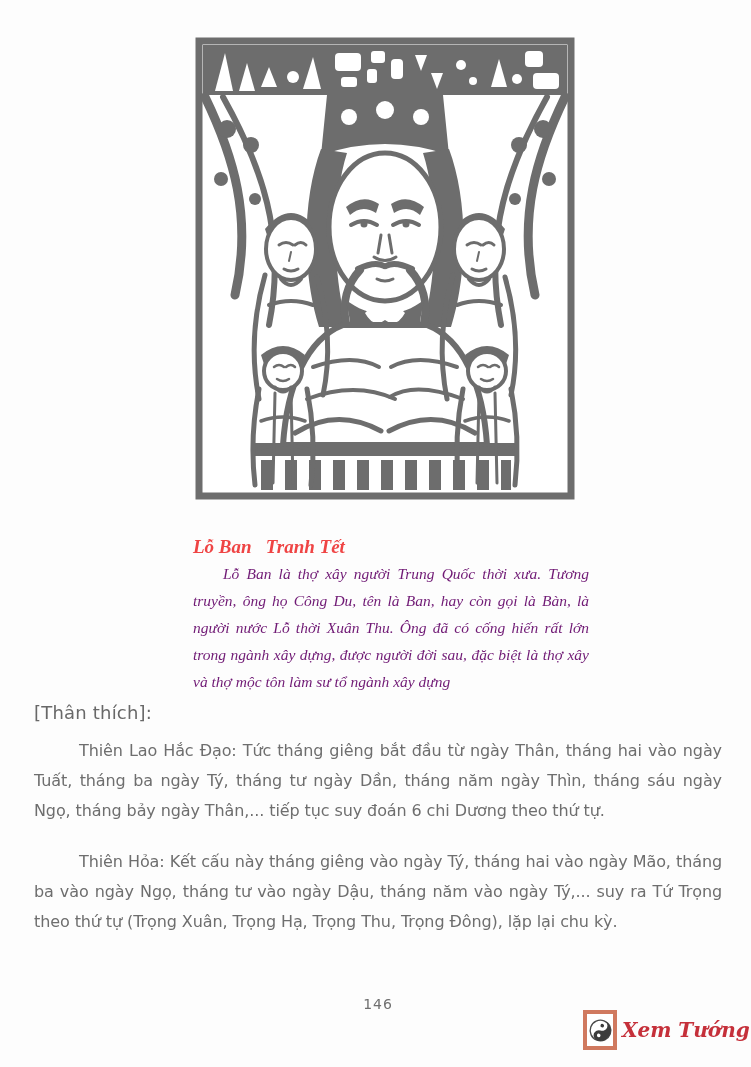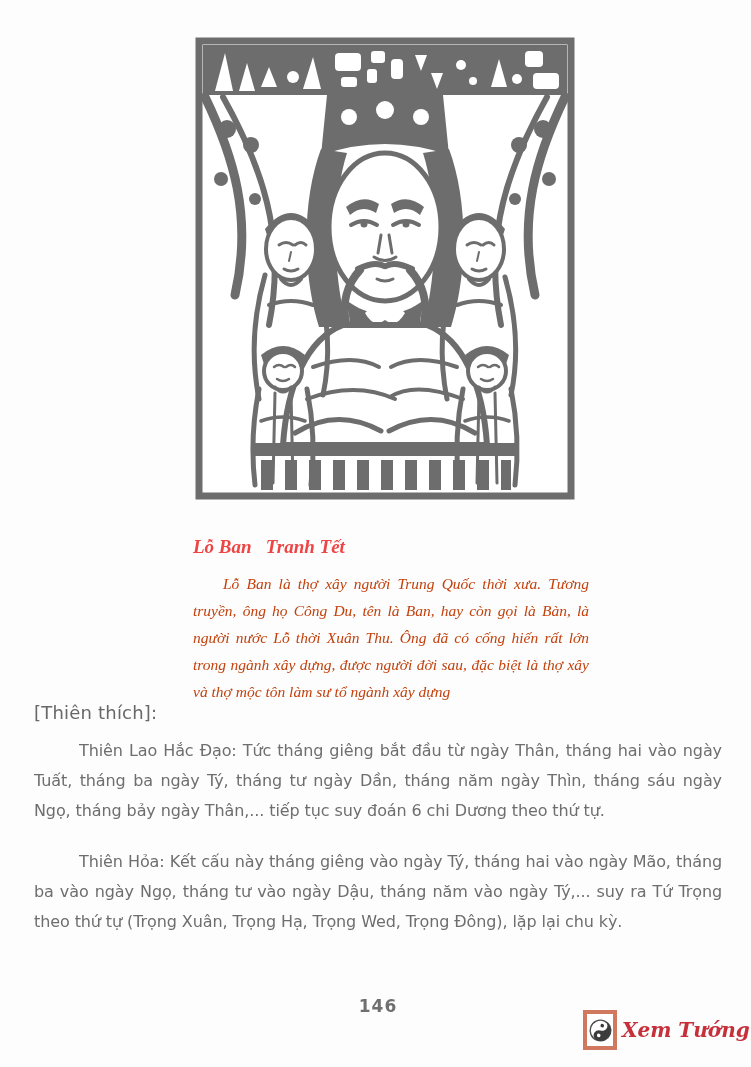--- a/index.html
+++ b/index.html
@@ -25,26 +25,26 @@
   .caption-block {
     position:absolute; left:193px; top:536px; width:396px;
   }
   .caption-title {
     font-family:"Liberation Serif","DejaVu Serif",serif;
     font-style:italic; font-weight:bold;
     font-size:19px; color:#ef4444;
     white-space:pre;
   }
   .caption-desc {
-    margin-top:12px;
+    margin-top:2px;
     font-family:"Liberation Serif","DejaVu Serif",serif;
     font-style:italic;
     font-size:15.5px; line-height:27px;
     text-align:justify; text-indent:30px;
-    color:#c2410c;
+    color:#701a75;
   }
 
   
   .explanation {
     position:absolute; left:34px; top:702px; width:688px;
   }
   .explain-heading {
     font-size:18px; color:#686868; letter-spacing:0.2px;
   }
   .explanation p {
@@ -52,21 +52,21 @@
     font-size:16px; line-height:30px;
     text-align:justify; text-indent:45px;
     color:#6e6e6e; letter-spacing:-0.1px;
   }
   .explanation p:first-of-type { margin-top:13px; }
 
   
   .page-number {
     position:absolute; left:34px; top:996px; width:688px;
     text-align:center;
-    font-size:17px; font-weight:bold; color:#6f6f6f;
+    font-size:14px; font-weight:normal; color:#6f6f6f;
     letter-spacing:1px;
   }
 
   
   .watermark {
     position:absolute; left:583px; top:1010px;
     display:flex; align-items:center;
     text-decoration:none;
   }
   .wm-box {
@@ -219,23 +219,23 @@
       <path d="M284,356 L282,446 M300,356 L302,446" class="gs" stroke-width="3"></path>
     </svg>
   </figure>
 
   <section class="caption-block">
     <h3 class="caption-title">Lỗ Ban   Tranh Tết</h3>
     <p class="caption-desc">Lỗ Ban là thợ xây người Trung Quốc thời xưa. Tương truyền, ông họ Công Du, tên là Ban, hay còn gọi là Bàn, là người nước Lỗ thời Xuân Thu. Ông đã có cống hiến rất lớn trong ngành xây dựng, được người đời sau, đặc biệt là thợ xây và thợ mộc tôn làm sư tổ ngành xây dựng</p>
   </section>
 
   <section class="explanation">
-    <div class="explain-heading">[Thiên thích]:</div>
+    <div class="explain-heading">[Thân thích]:</div>
     <p>Thiên Lao Hắc Đạo: Tức tháng giêng bắt đầu từ ngày Thân, tháng hai vào ngày Tuất, tháng ba ngày Tý, tháng tư ngày Dần, tháng năm ngày Thìn, tháng sáu ngày Ngọ, tháng bảy ngày Thân,... tiếp tục suy đoán 6 chi Dương theo thứ tự.</p>
-    <p>Thiên Hỏa: Kết cấu này tháng giêng vào ngày Tý, tháng hai vào ngày Mão, tháng ba vào ngày Ngọ, tháng tư vào ngày Dậu, tháng năm vào ngày Tý,... suy ra Tứ Trọng theo thứ tự (Trọng Xuân, Trọng Hạ, Trọng Wed, Trọng Đông), lặp lại chu kỳ.</p>
+    <p>Thiên Hỏa: Kết cấu này tháng giêng vào ngày Tý, tháng hai vào ngày Mão, tháng ba vào ngày Ngọ, tháng tư vào ngày Dậu, tháng năm vào ngày Tý,... suy ra Tứ Trọng theo thứ tự (Trọng Xuân, Trọng Hạ, Trọng Thu, Trọng Đông), lặp lại chu kỳ.</p>
   </section>
 
   <div class="page-number">146</div>
 
   <a class="watermark" href="#">
     <span class="wm-box">
       <svg viewBox="0 0 24 24" width="23" height="23" xmlns="http://www.w3.org/2000/svg">
         <circle cx="12" cy="12" r="10.8" fill="#fff" stroke="#4a4a4a" stroke-width="1.4"></circle>
         <path d="M12,1.2 A10.8,10.8 0 0 1 12,22.8 A5.4,5.4 0 0 1 12,12 A5.4,5.4 0 0 0 12,1.2 Z" fill="#3c3c3c"></path>
         <circle cx="12" cy="6.6" r="1.9" fill="#3c3c3c"></circle>

